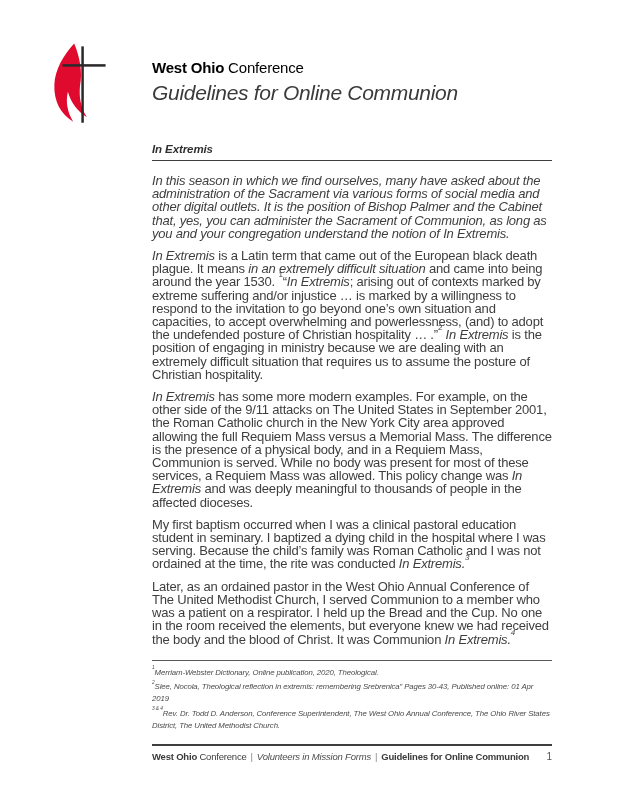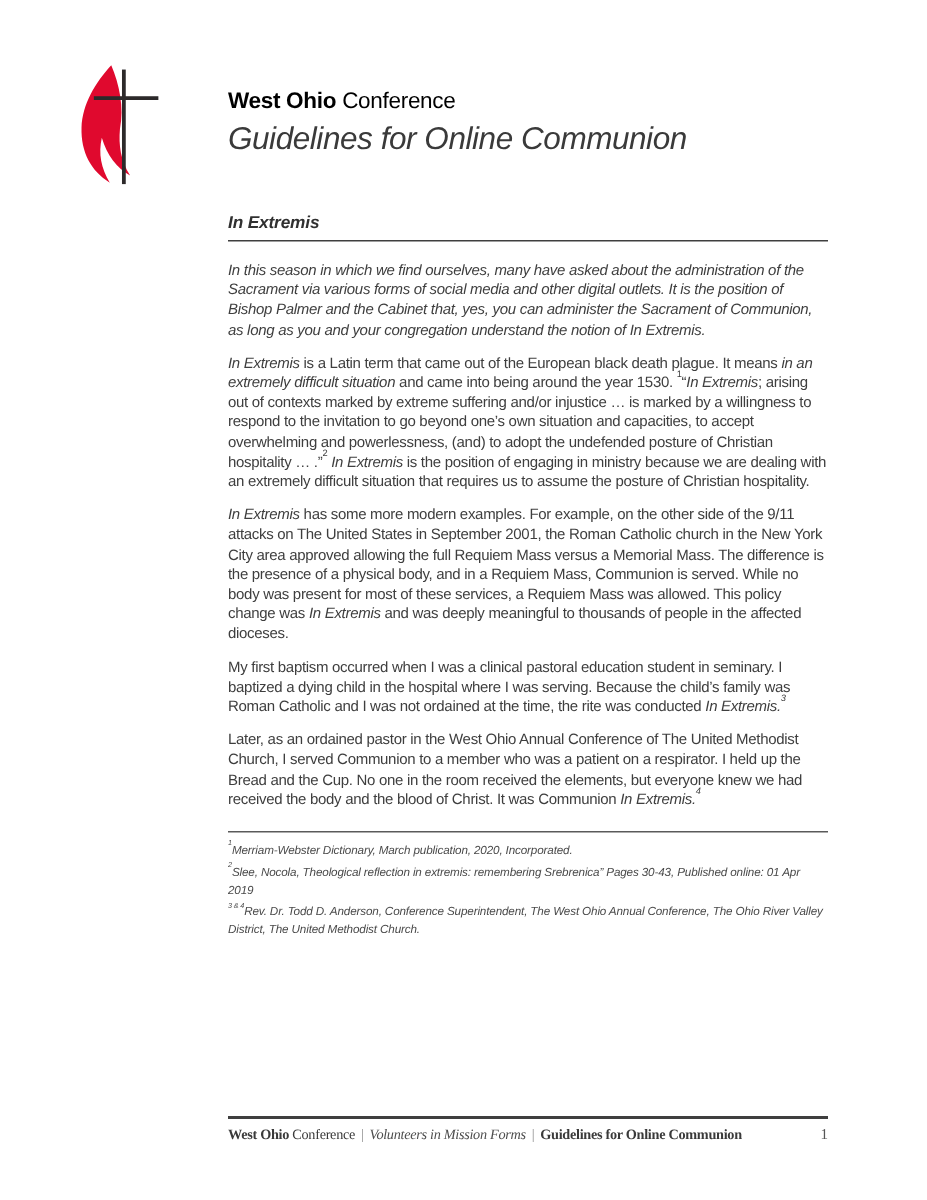--- a/index.html
+++ b/index.html
@@ -22,36 +22,36 @@
     margin-top:5px; letter-spacing:-0.3px;
   }
   
   .content { position:absolute; left:152px; top:128px; width:400px;margin-top:15px; }
   .section-heading {
     font-size:11.5px; font-weight:bold; font-style:italic;
     color:#303030; margin:0 0 5px 0; letter-spacing:-0.1px;
   }
   .rule-heavy { border:none; border-top:1.8px solid #3f3f3f; margin:0 0 13px 0; }
   .para {
-    font-size:10px; line-height:13.2px; letter-spacing:-0.2px;
+    font-size:13px; line-height:13.2px; letter-spacing:-0.2px;
     color:#3e3e3e; margin:0 0 9px 0; text-align:left;
   }
   .seg-i { font-style:italic; }
   sup { font-size:62%; line-height:0; position:relative; top:-0.45em; }
   
   .rule-thin { border:none; border-top:1px solid #5a5a5a; margin:14px 0 6px 0; }
   .footnote {
     font-size:7.8px; font-style:italic; line-height:1.55;
     color:#4a4a4a; margin:0 0 2.5px 0; letter-spacing:-0.1px;
   }
   
   .footer {
     position:absolute; left:152px; top:744px; width:400px;
     border-top:2px solid #3f3f3f; padding-top:5px;
-    display:flex; justify-content:space-between; align-items:baseline;font-family:Liberation Serif, serif;
+    display:flex; justify-content:space-between; align-items:baseline;
   }
   .footer-left { font-size:9.5px; color:#3a3a3a; letter-spacing:-0.2px; }
   .footer-left .b { font-weight:bold; }
   .footer-left .i { font-style:italic; color:#4d4d4d; }
   .footer-sep { color:#8a8a8a; margin:0 4px; font-weight:normal; }
   .page-number { font-size:10px; color:#555; }
 </style>
 </head>
 <body>
 
@@ -77,23 +77,23 @@
     <hr class="rule-heavy">
 
     <p class="para"><span class="seg-i">In this season in which we find ourselves, many have asked about the administration of the Sacrament via various forms of social media and other digital outlets. It is the position of Bishop Palmer and the Cabinet that, yes, you can administer the Sacrament of Communion, as long as you and your congregation understand the notion of In Extremis.</span></p>
     <p class="para"><span class="seg-i">In Extremis</span><span> is a Latin term that came out of the European black death plague. It means </span><span class="seg-i">in an extremely difficult situation</span><span> and came into being around the year 1530. </span><sup>1</sup><span>“</span><span class="seg-i">In Extremis</span><span>; arising out of contexts marked by extreme suffering and/or injustice … is marked by a willingness to respond to the invitation to go beyond one’s own situation and capacities, to accept overwhelming and powerlessness, (and) to adopt the undefended posture of Christian hospitality … .”</span><sup>2</sup><span> </span><span class="seg-i">In Extremis</span><span> is the position of engaging in ministry because we are dealing with an extremely difficult situation that requires us to assume the posture of Christian hospitality.</span></p>
     <p class="para"><span class="seg-i">In Extremis</span><span> has some more modern examples. For example, on the other side of the 9/11 attacks on The United States in September 2001, the Roman Catholic church in the New York City area approved allowing the full Requiem Mass versus a Memorial Mass. The difference is the presence of a physical body, and in a Requiem Mass, Communion is served. While no body was present for most of these services, a Requiem Mass was allowed. This policy change was </span><span class="seg-i">In Extremis</span><span> and was deeply meaningful to thousands of people in the affected dioceses.</span></p>
     <p class="para"><span>My first baptism occurred when I was a clinical pastoral education student in seminary. I baptized a dying child in the hospital where I was serving. Because the child’s family was Roman Catholic and I was not ordained at the time, the rite was conducted </span><span class="seg-i">In Extremis.</span><sup class="seg-i">3</sup></p>
     <p class="para"><span>Later, as an ordained pastor in the West Ohio Annual Conference of The United Methodist Church, I served Communion to a member who was a patient on a respirator. I held up the Bread and the Cup. No one in the room received the elements, but everyone knew we had received the body and the blood of Christ. It was Communion </span><span class="seg-i">In Extremis.</span><sup class="seg-i">4</sup></p>
 
     <hr class="rule-thin">
 
-    <p class="footnote"><sup>1</sup><span>Merriam-Webster Dictionary, March publication, 2020, Incorporated.</span></p>
+    <p class="footnote"><sup>1</sup><span>Merriam-Webster Dictionary, Online publication, 2020, Theological.</span></p>
     <p class="footnote"><sup>2</sup><span>Slee, Nocola, Theological reflection in extremis: remembering Srebrenica” Pages 30-43, Published online: 01 Apr 2019</span></p>
-    <p class="footnote"><sup>3 &amp; 4</sup><span>Rev. Dr. Todd D. Anderson, Conference Superintendent, The West Ohio Annual Conference, The Ohio River Valley District, The United Methodist Church.</span></p>
+    <p class="footnote"><sup>3 &amp; 4</sup><span>Rev. Dr. Todd D. Anderson, Conference Superintendent, The West Ohio Annual Conference, The Ohio River States District, The United Methodist Church.</span></p>
   </div>
 
   <div class="footer">
     <div class="footer-left">
       <span class="b">West Ohio</span><span> </span><span>Conference</span><span class="footer-sep">|</span><span class="i">Volunteers in Mission Forms</span><span class="footer-sep">|</span><span class="b">Guidelines for Online Communion</span>
     </div>
     <span class="page-number">1</span>
   </div>
 
 </div>

